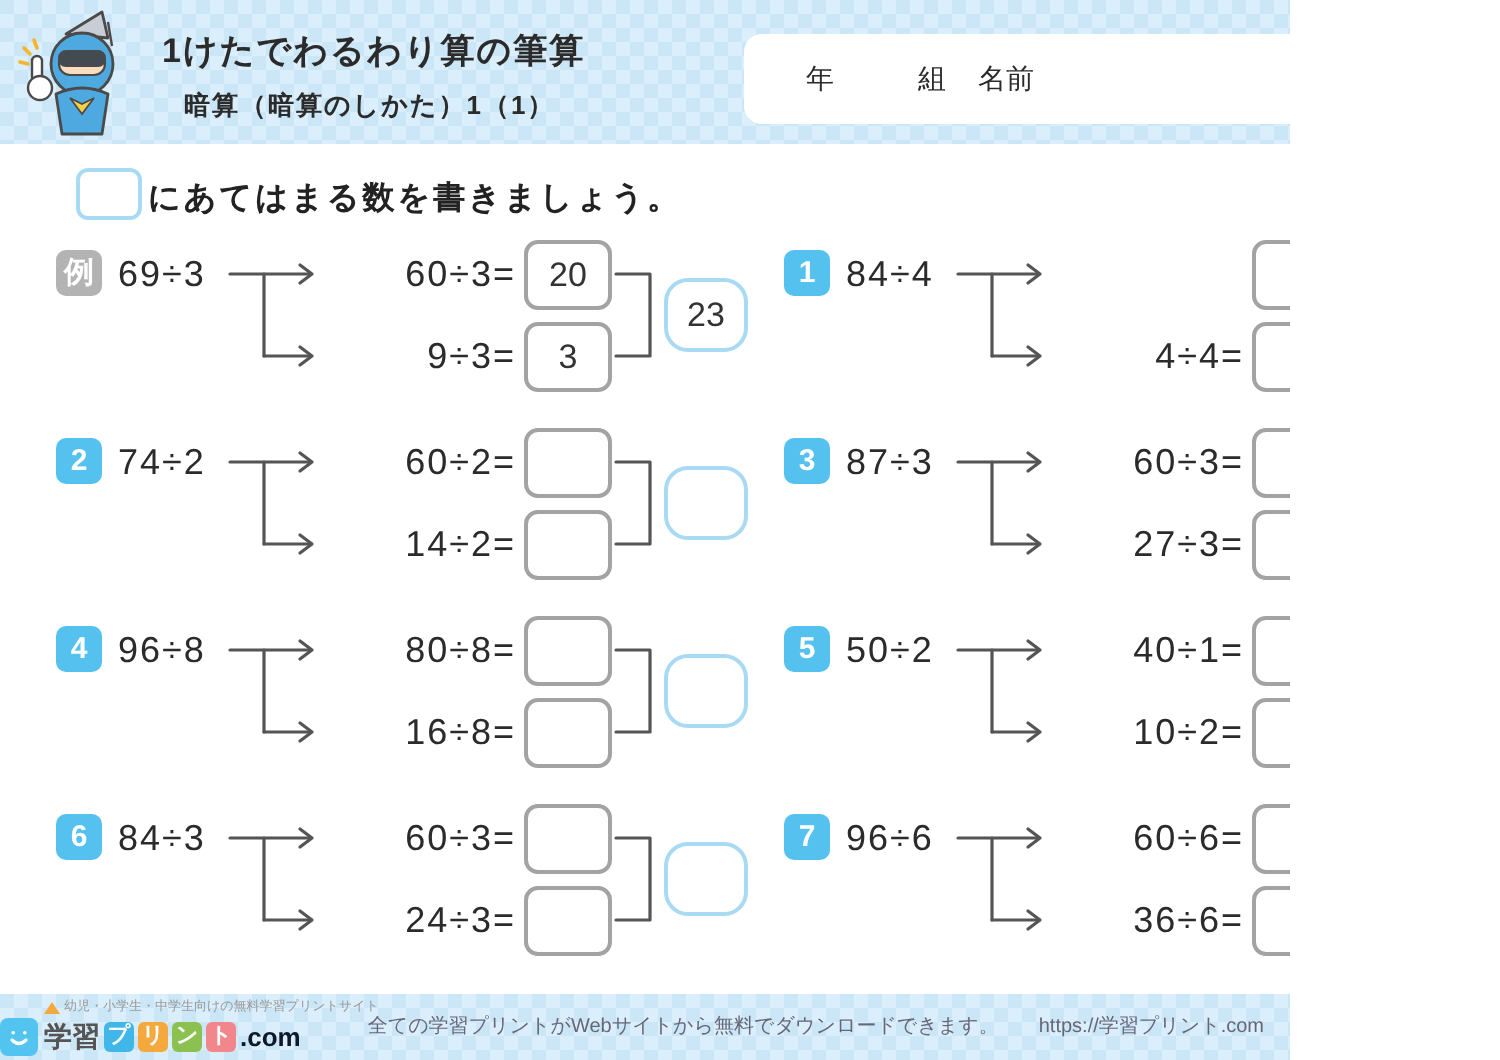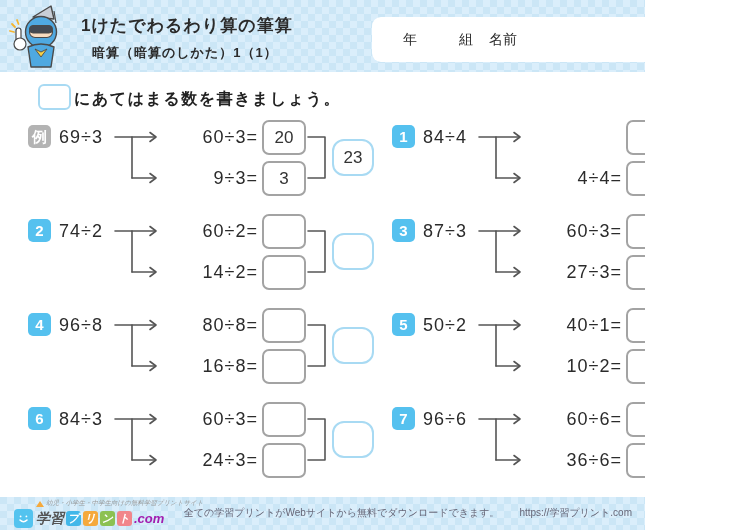--- a/index.html
+++ b/index.html
@@ -56,29 +56,29 @@
     position:absolute; left:240px; width:44px; height:35px; background:#fff;
     border:2px solid #a3a3a3; border-radius:7px; text-align:center; line-height:31px; font-size:17px; color:#333;
   }
   .box1 { top:4px; } .box2 { top:45px; }
   .resultbox {
     position:absolute; left:310px; top:23px; width:42px; height:37px; background:#fff;
     border:2px solid #a8daf3; border-radius:12px; text-align:center; line-height:33px; font-size:17px; color:#333;
   }
 
   
-  .footer-logo { position:absolute; left:14px; top:499px;font-style:italic; }
+  .footer-logo { position:absolute; left:0; top:499px; }
   .tagline { display:flex; align-items:center; font-size:6.5px; color:#999; margin-left:22px; }
   .pencil { width:0; height:0; border-left:4px solid transparent; border-right:4px solid transparent; border-bottom:6px solid #f5a93c; margin-right:2px; }
   .logo-row { display:flex; align-items:center; margin-top:1px; }
   .face-tile { width:19px; height:19px; background:#53c3ef; border-radius:4px; margin-right:3px; display:flex; align-items:center; justify-content:center; }
   .logo-prefix { font-size:14px; font-weight:bold; color:#555; }
   .tile { width:15px; height:15px; border-radius:3px; margin-left:2px; color:#fff; font-size:11px; font-weight:bold; line-height:15px; text-align:center; }
   .t0 { background:#41b7e9; } .t1 { background:#f5a93c; } .t2 { background:#8cc152; } .t3 { background:#f1868b; }
-  .logo-suffix { font-size:13px; font-weight:bold; color:#a21caf; margin-left:2px; }
+  .logo-suffix { font-size:13px; font-weight:bold; color:#0f172a; margin-left:2px; }
   .footer-right { position:absolute; right:13px; top:506px; font-size:10px; color:#667; display:flex; }
   .footer-note { margin-right:20px; }
 </style>
 </head>
 <body>
 
 <div class="page">
 
   <div class="band band-top"></div>
 

